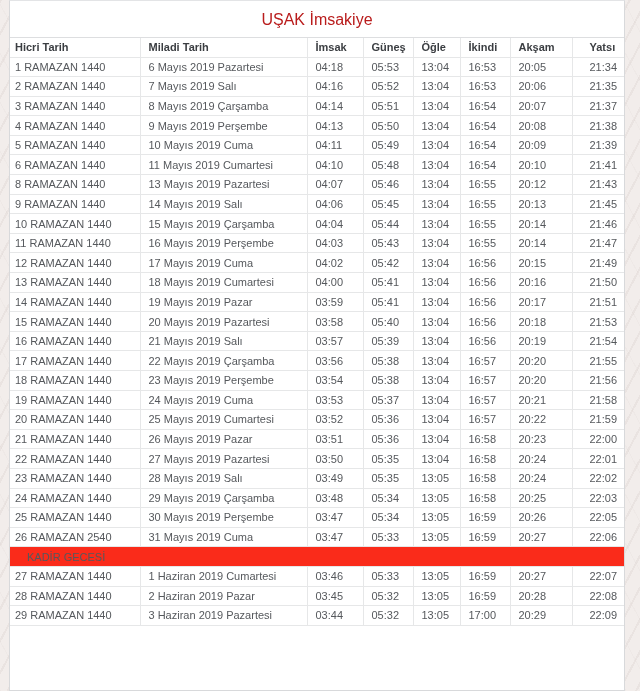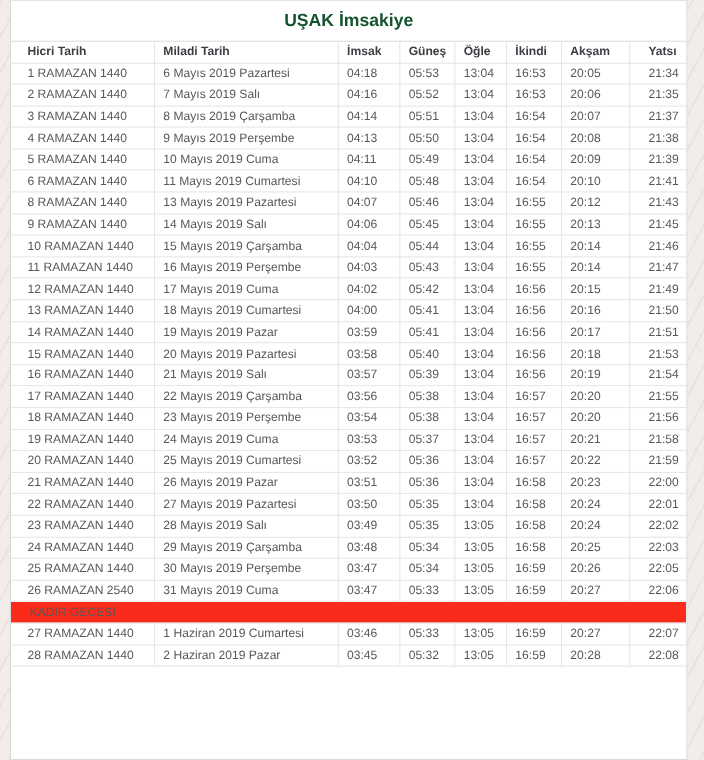--- a/index.html
+++ b/index.html
@@ -27,22 +27,22 @@
     min-height: 691px;
     background: #ffffff;
     border: 1px solid #d8d9db;
     border-top: 1px solid #e3e4e6;
   }
   .title {
     height: 37px;
     line-height: 37px;
     text-align: center;
     font-size: 16px;
-    font-weight: bold;
-    color: #14532d;
+    font-weight: normal;
+    color: #b91c1c;
     border-bottom: 1px solid #dddee0;
   }
   table.imsakiye {
     width: 100%;
     table-layout: fixed;
     border-collapse: collapse;
   }
   table.imsakiye th, table.imsakiye td {
     border: 1px solid #e6e7e8;
     overflow: hidden;
@@ -60,21 +60,21 @@
     color: #3b3e42;
     padding: 0 0 0 8px;
   }
   table.imsakiye td {
     height: 19.6px;
     font-size: 11px;
     font-weight: normal;
     color: #55585c;
     padding: 0 0 0 8px;
   }
-  table.imsakiye th.c0, table.imsakiye td.c0 { padding-left: 15px; }
+  table.imsakiye th.c0, table.imsakiye td.c0 { padding-left: 5px; }
   td.banner {
     background: var(--banner-bg, #fa2b1a);
     color: var(--banner-text, #8e150b);
     text-align: center;
     font-weight: bold;
     font-size: 11px;
     padding: 0;
     border-left: none !important;
     border-right: none !important;
     margin-left: 20px;
@@ -375,15 +375,25 @@
         <tr>
           <td class="c0">28 RAMAZAN 1440</td>
           <td class="c1">2 Haziran 2019 Pazar</td>
           <td class="c2">03:45</td>
           <td class="c3">05:32</td>
           <td class="c4">13:05</td>
           <td class="c5">16:59</td>
           <td class="c6">20:28</td>
           <td class="c7">22:08</td>
         </tr>
+        <tr>
+          <td class="c0">29 RAMAZAN 1440</td>
+          <td class="c1">3 Haziran 2019 Pazartesi</td>
+          <td class="c2">03:44</td>
+          <td class="c3">05:32</td>
+          <td class="c4">13:05</td>
+          <td class="c5">17:00</td>
+          <td class="c6">20:29</td>
+          <td class="c7">22:09</td>
+        </tr>
       </tbody>
   </table>
 </div>
 
 </body></html>

